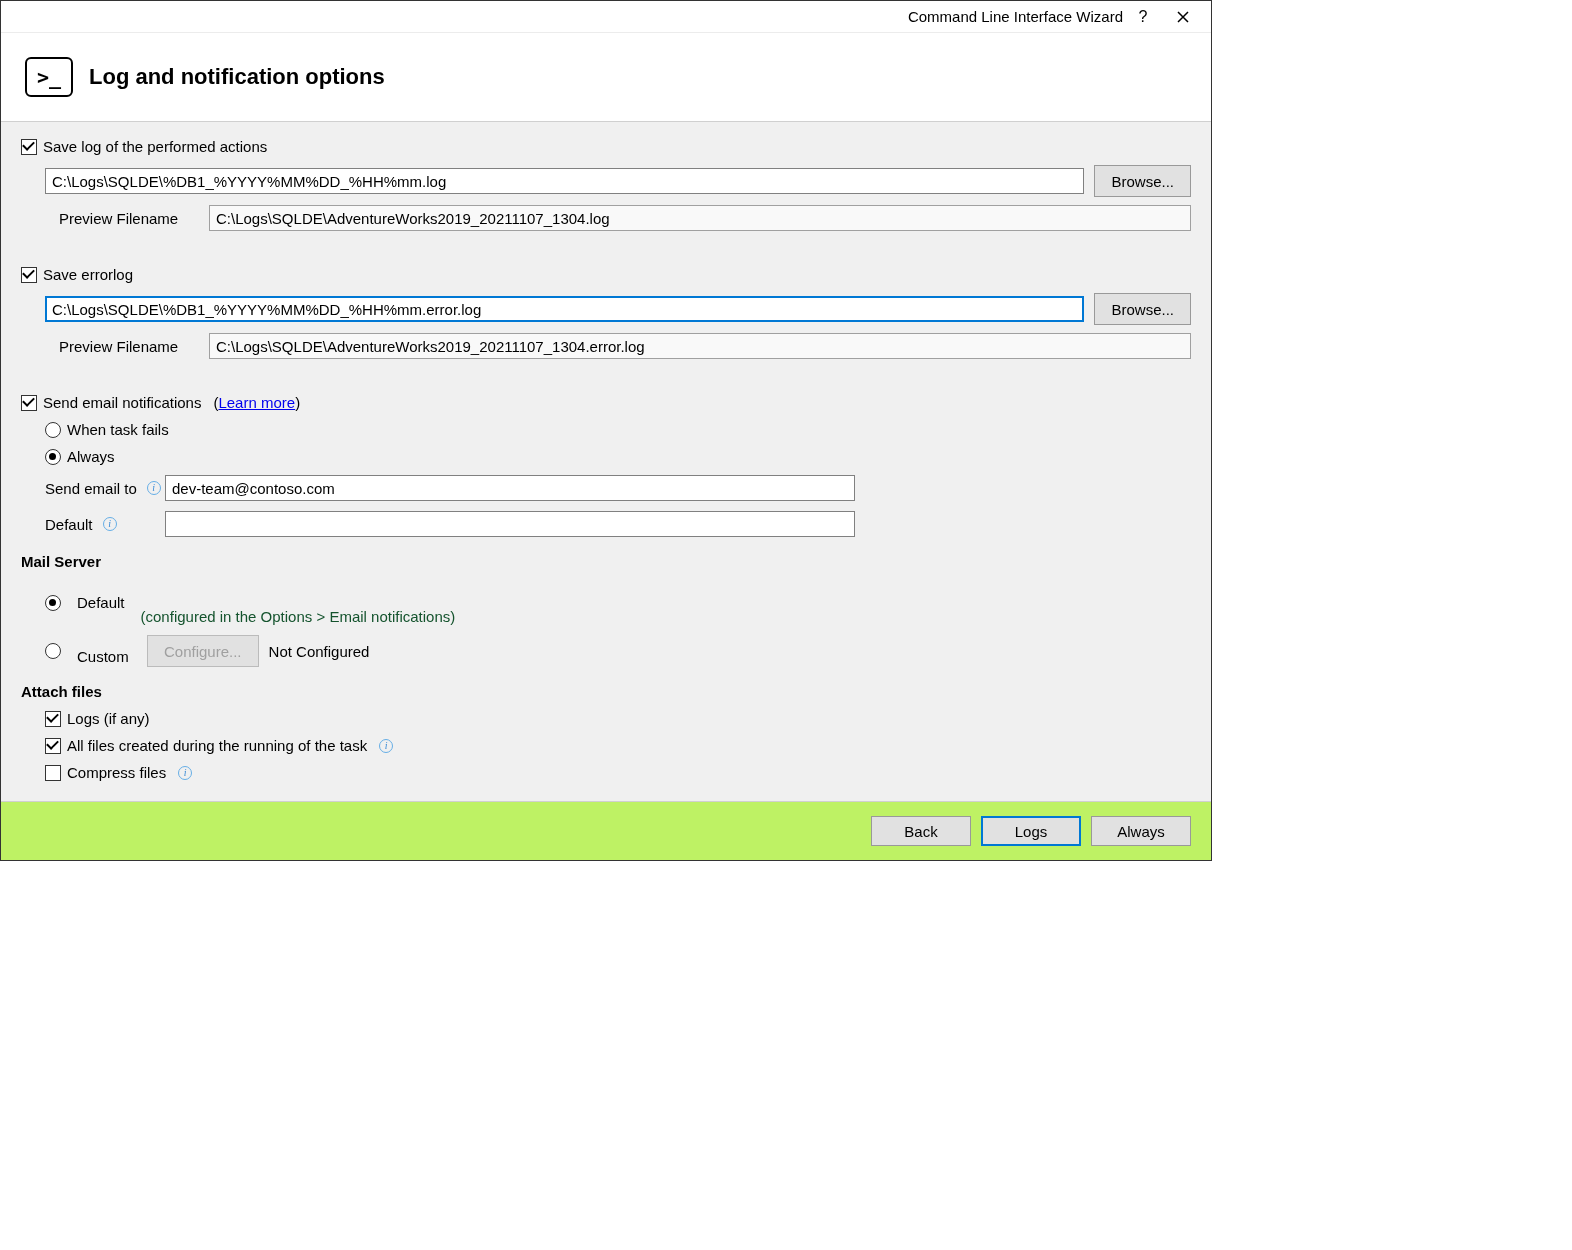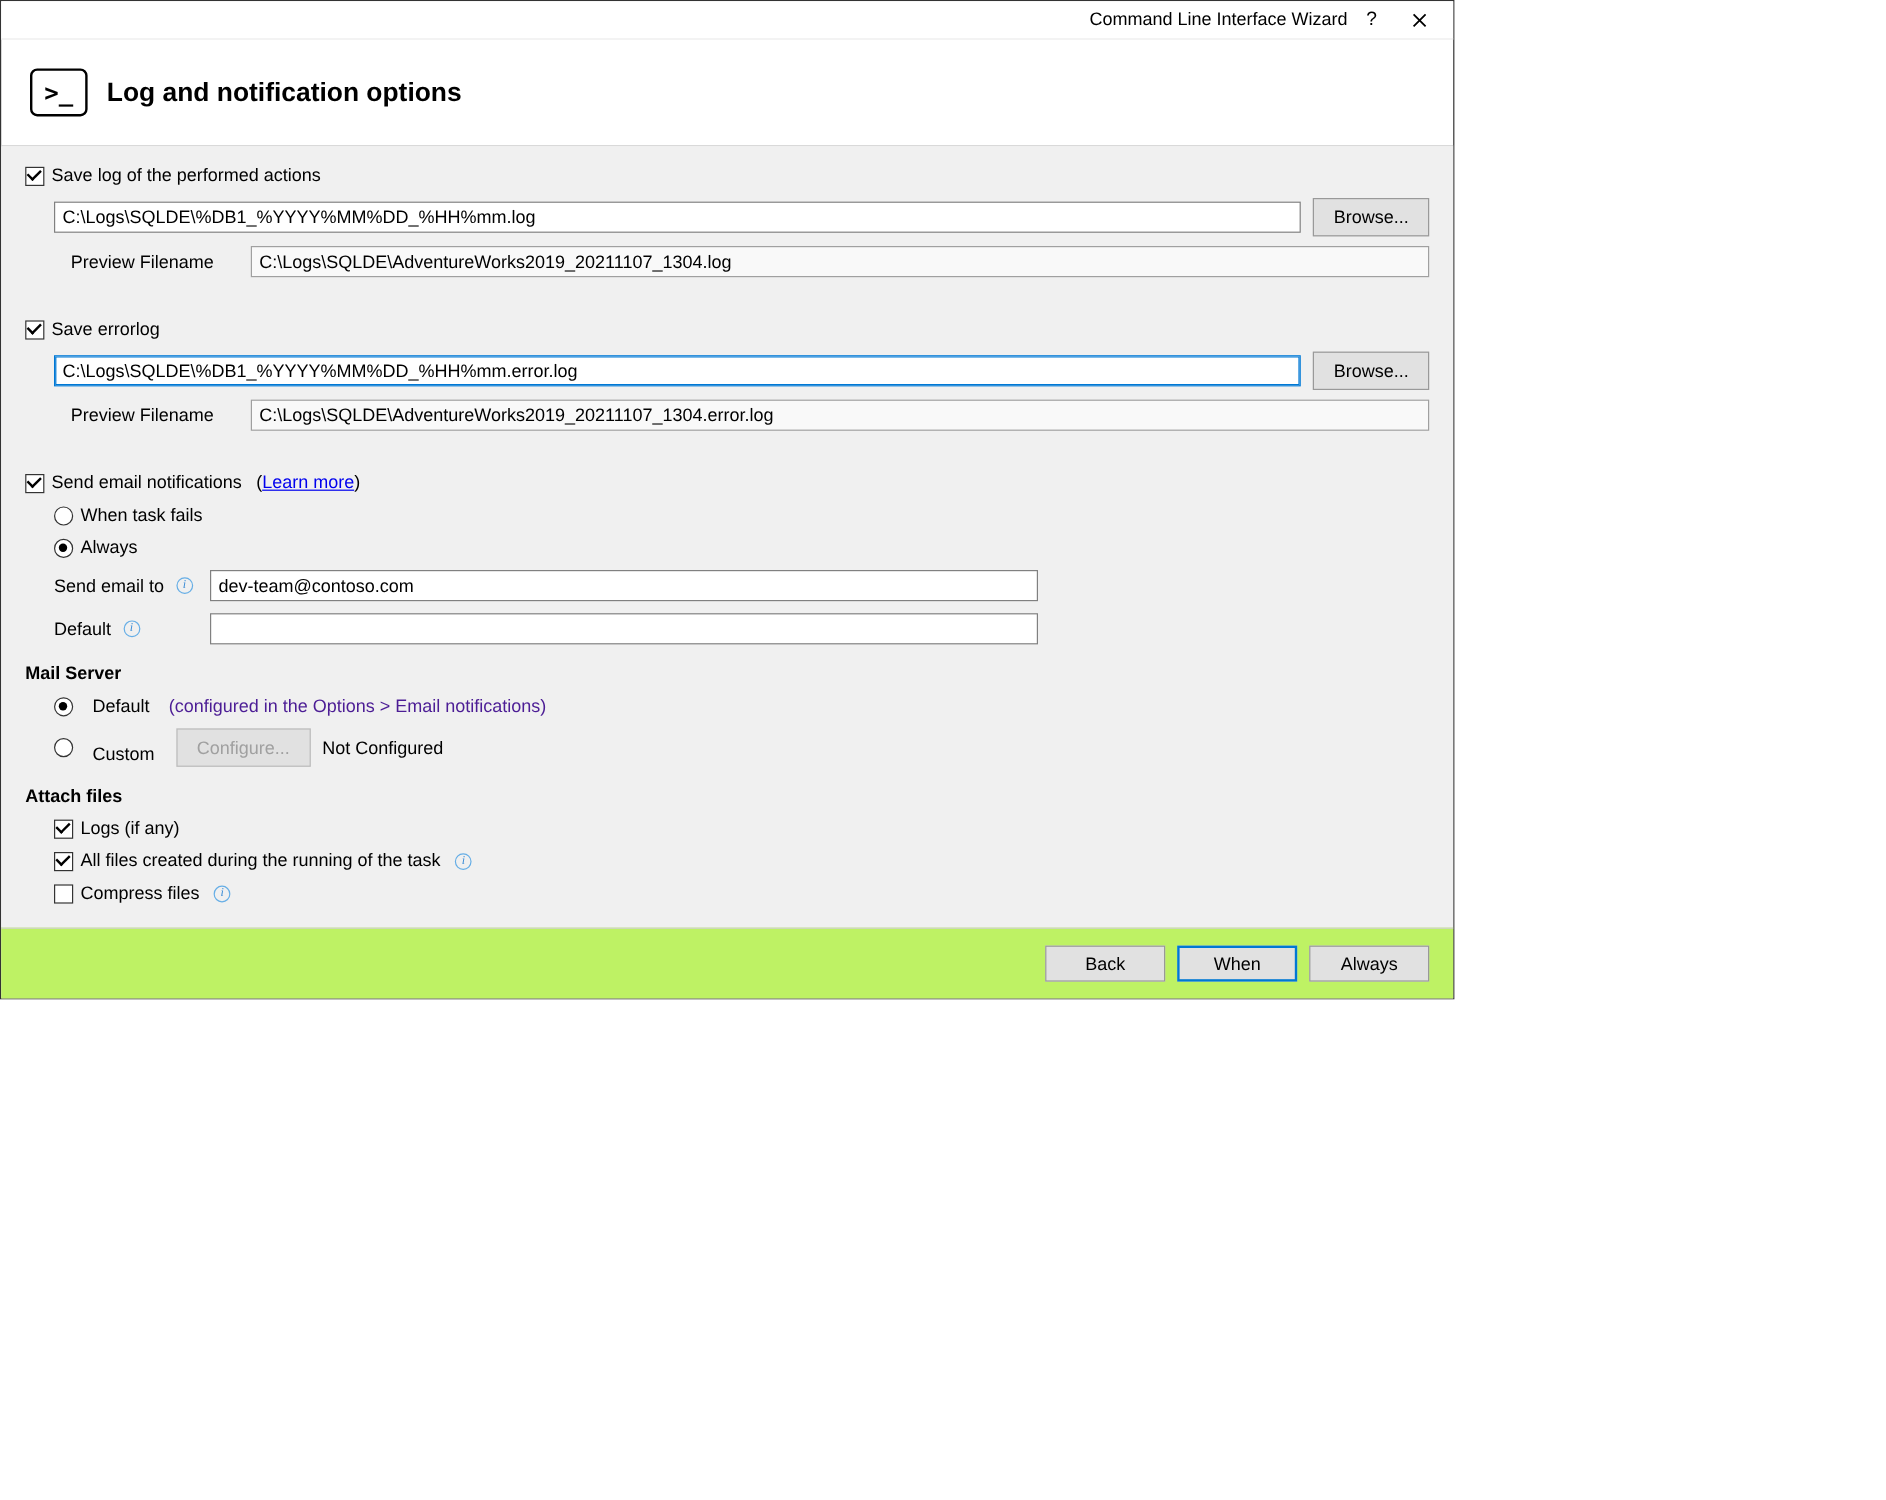--- a/index.html
+++ b/index.html
@@ -208,42 +208,41 @@
     line-height: 1;
     margin-left: 6px;
     vertical-align: middle;
     flex-shrink: 0;
   }
   .email-field-row {
     display: flex;
     align-items: center;
     margin-left: 24px;
     margin-bottom: 10px;
-    gap: 10px;
   }
   .email-label {
     width: 120px;
     display: flex;
     align-items: center;
     flex-shrink: 0;
     gap: 4px;
   }
   .sub-heading {
     font-weight: bold;
     margin: 16px 0 10px 0;
     font-size: 15px;
   }
   .mailserver-row {
     display: flex;
     align-items: center;
     margin-left: 24px;
     margin-bottom: 10px;
     gap: 10px;
   }
-  .note-text { color: #4c1d95; }
+  .note-text { color: #14532d; margin-top: 28px; }
   
   .footer {
     background: #bef264;
     border-top: 1px solid #d0d0d0;
     padding: 14px 20px;
     display: flex;
     justify-content: flex-end;
     gap: 10px;
   }
   .footer .btn {
@@ -365,16 +364,16 @@
         <span class="checkbox"></span>
         <span>Compress files</span>
         <span class="info-icon" style="margin-left:12px;">i</span>
       </div>
     </div>
 
   </div>
 
   <div class="footer">
     <button class="btn">Back</button>
-    <button class="btn primary">When</button>
+    <button class="btn primary">Logs</button>
     <button class="btn">Always</button>
   </div>
 </div>
 
 </body></html>

